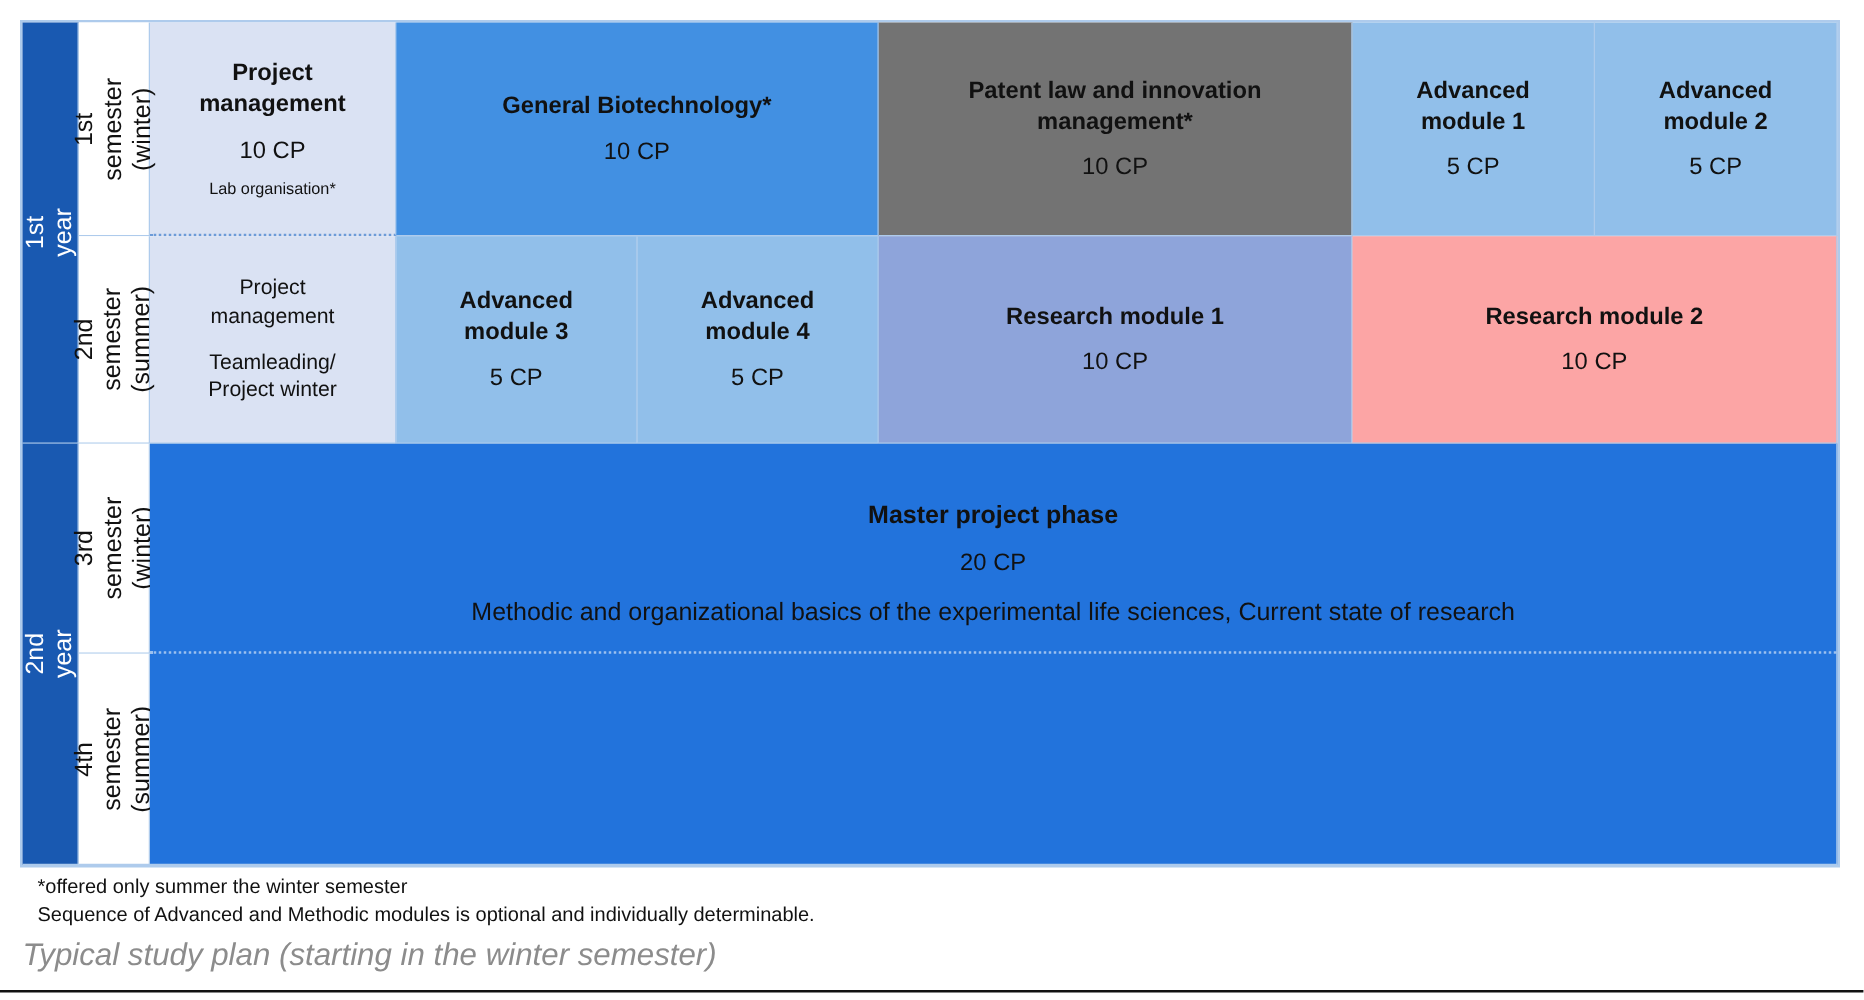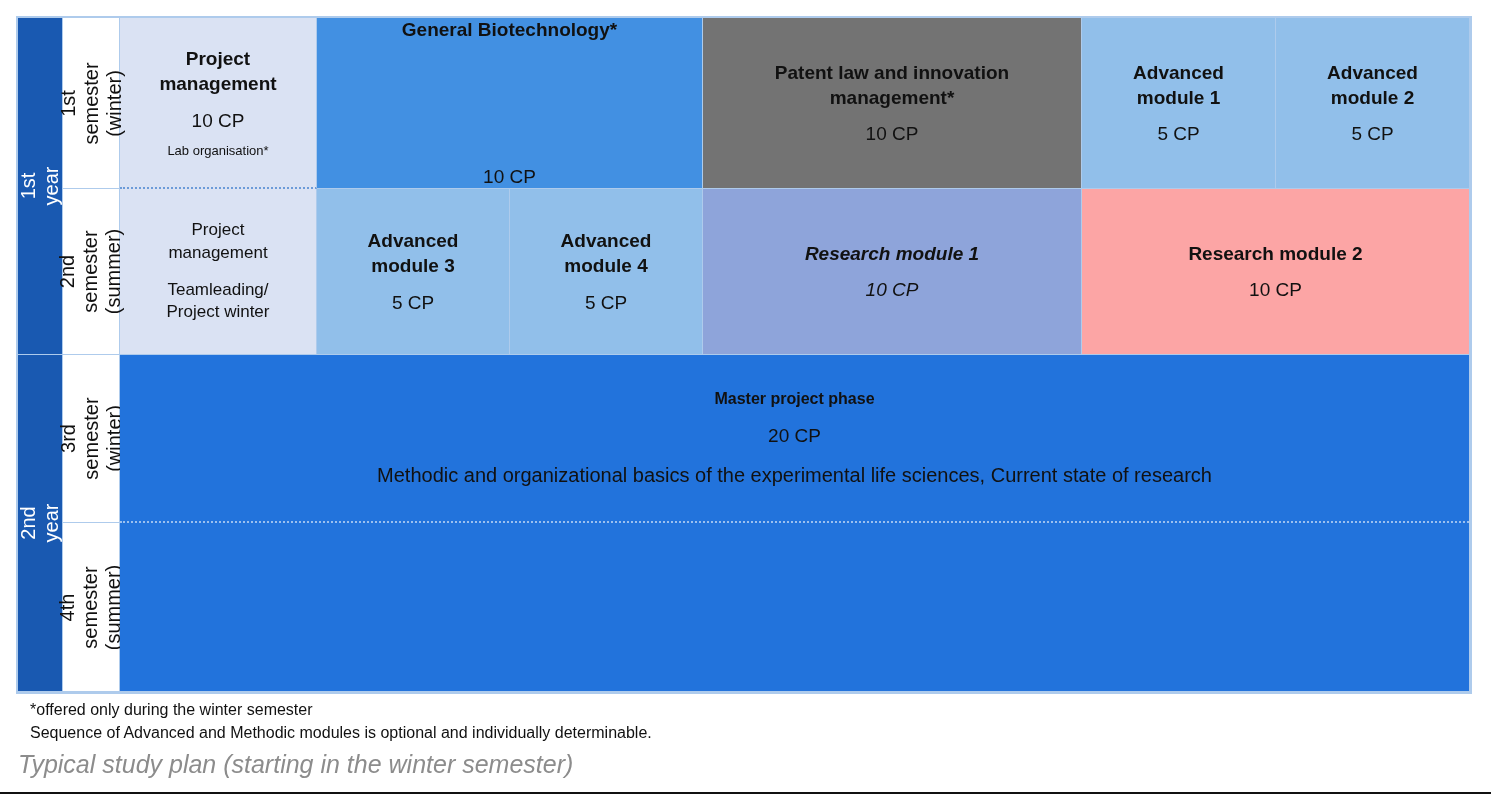--- a/index.html
+++ b/index.html
@@ -14,41 +14,41 @@
         text-align:center;}
   
   .year1{grid-column:1;grid-row:1/3;background:#1959B1;}
   .year2{grid-column:1;grid-row:3/5;background:#1959B1;}
   .sem1{grid-column:2;grid-row:1;background:#fff;}
   .sem2{grid-column:2;grid-row:2;background:#fff;}
   .sem3{grid-column:2;grid-row:3;background:#fff;}
   .sem4{grid-column:2;grid-row:4;background:#fff;}
   .proj1{grid-column:3;grid-row:1;background:#DAE2F3;border-bottom:2px dotted #6C9BD8;}
   .proj2{grid-column:3;grid-row:2;background:#DAE2F3;}
-  .biotech{grid-column:4/6;grid-row:1;background:#4290E2;justify-content:space-between;}
+  .biotech{grid-column:4/6;grid-row:1;background:#4290E2;}
   .patent{grid-column:6;grid-row:1;background:#737373;}
   .am1{grid-column:7;grid-row:1;background:#91BFEA;}
   .am2{grid-column:8;grid-row:1;background:#91BFEA;}
   .am3{grid-column:4;grid-row:2;background:#91BFEA;}
   .am4{grid-column:5;grid-row:2;background:#91BFEA;}
-  .rm1{grid-column:6;grid-row:2;background:#8EA4DA;font-style:italic;}
+  .rm1{grid-column:6;grid-row:2;background:#8EA4DA;}
   .rm2{grid-column:7/9;grid-row:2;background:#fca5a5;}
   .master{grid-column:3/9;grid-row:3/5;background:#2273DC;position:relative;
           justify-content:flex-start;padding-top:34px;}
   .master-divider{position:absolute;left:0;right:0;top:166px;border-top:2px dotted rgba(255,255,255,0.55);}
   
   .rot{transform:rotate(-90deg);white-space:pre-line;line-height:1.15;font-size:20px;}
   .year-label{color:#ffffff;}
   .sem-label{color:#111;}
   .mod-title{font-weight:bold;font-size:19px;line-height:1.3;white-space:pre-line;margin:0;}
   .mod-credits{font-size:19px;margin:13px 0 0 0;}
   .mod-note{font-size:13px;margin:11px 0 0 0;}
   .proj2 .pm-line{font-size:17px;line-height:1.35;white-space:pre-line;margin:0;}
   .proj2 .pm-line + .pm-line{margin-top:14px;}
-  .master .mod-title{font-size:16px;}
+  .master .mod-title{font-size:20px;margin-top:10px;}
   .master .mod-credits{margin-top:15px;}
   .master-desc{font-size:20px;margin:17px 0 0 0;max-width:1200px;}
   .footnotes{position:absolute;left:30px;top:698px;font-size:16px;line-height:1.45;}
   .footnotes p{margin:0;}
   .caption{position:absolute;left:18px;top:750px;font-size:25px;font-style:italic;color:#8C8C8C;}
   .bottom-rule{position:absolute;left:0;top:792px;width:1491px;height:2px;background:#111;}
 </style>
 </head>
 <body>
 
@@ -142,21 +142,21 @@
     <div class="cell master">
       <p class="mod-title">Master project phase</p>
       <p class="mod-credits">20 CP</p>
       <p class="master-desc">Methodic and organizational basics of the experimental life sciences, Current state of research</p>
       <div class="master-divider"></div>
     </div>
 
   </div>
 
   <div class="footnotes">
-    <p>*offered only during the winter semester</p>
+    <p>*offered only summer the winter semester</p>
     <p>Sequence of Advanced and Methodic modules is optional and individually determinable.</p>
   </div>
 
   <div class="caption">Typical study plan (starting in the winter semester)</div>
 
   <div class="bottom-rule"></div>
 
 </div>
 
 </body></html>

